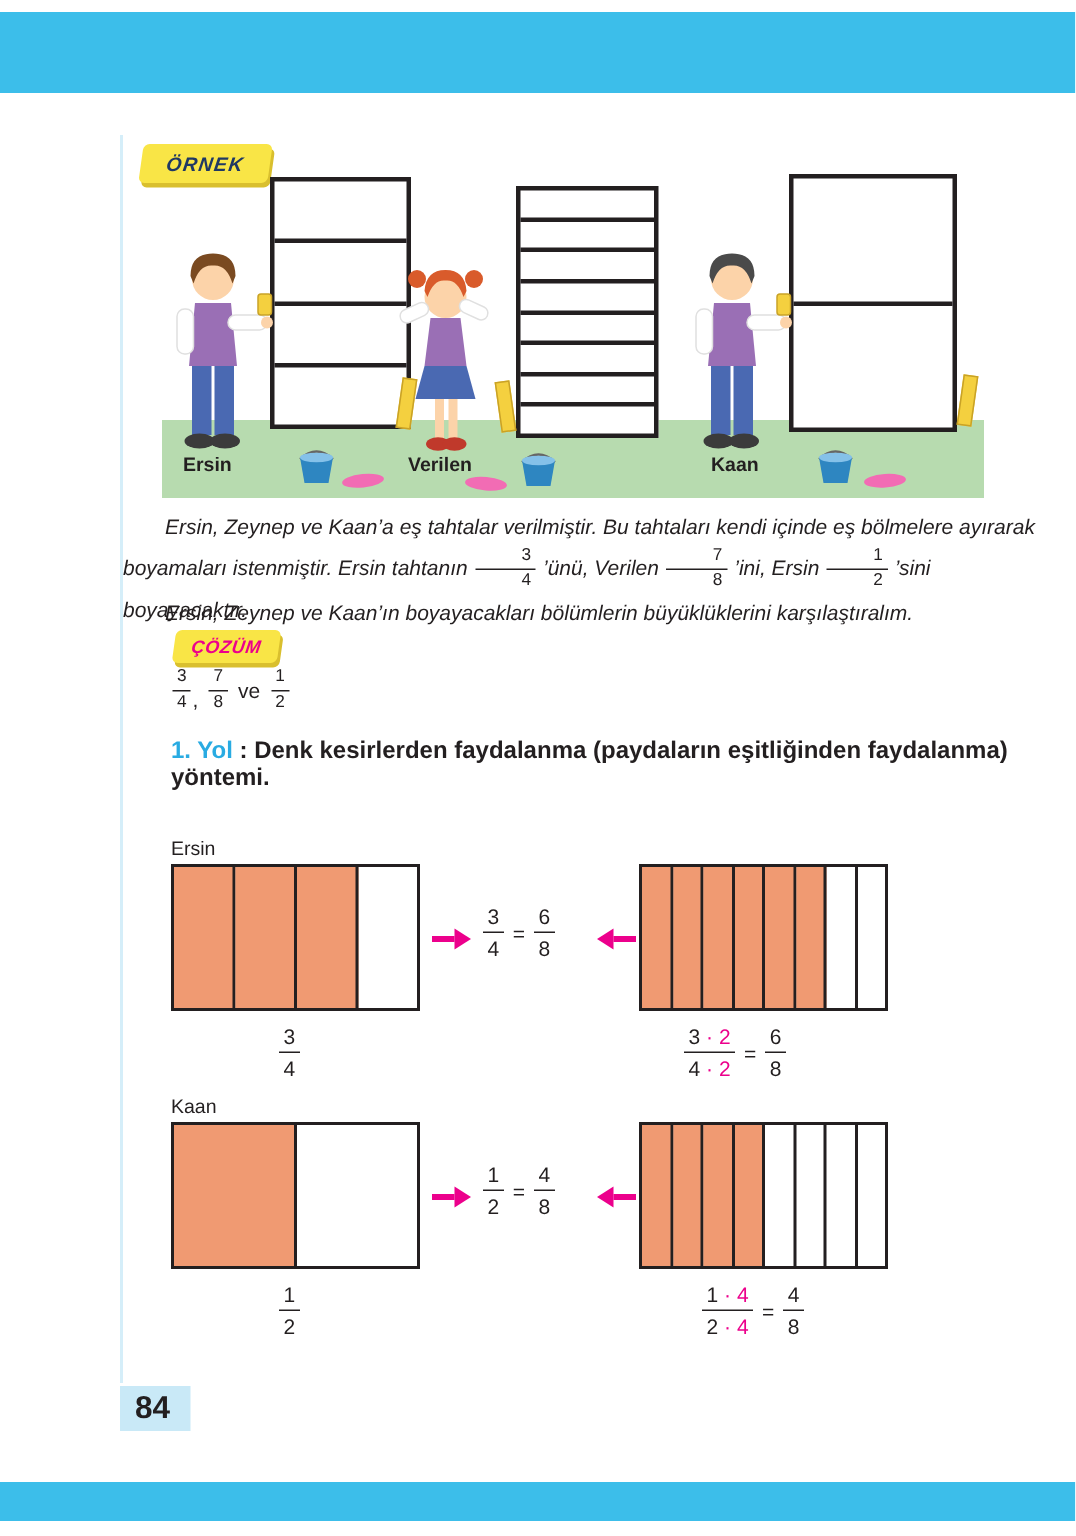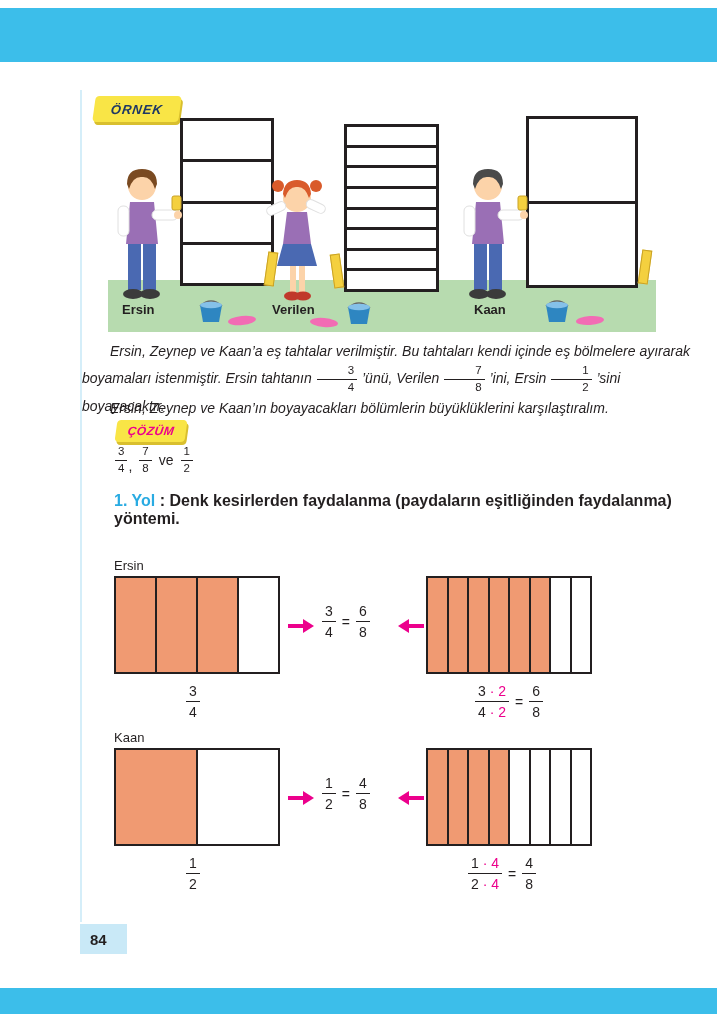--- a/index.html
+++ b/index.html
@@ -74,26 +74,26 @@
   .seg:last-child{border-right:none;}
   .seg.filled{background:#F09A72;}
   .fbar-e-left{left:114px;top:576px;} .fbar-e-right{left:426px;top:576px;}
   .fbar-k-left{left:114px;top:748px;} .fbar-k-right{left:426px;top:748px;}
   .arrow{position:absolute;width:26px;height:16px;}
   .ar-e-right{left:288px;top:618px;} .ar-e-left{left:398px;top:618px;}
   .ar-k-right{left:288px;top:790px;} .ar-k-left{left:398px;top:790px;}
   .equ{position:absolute;display:flex;align-items:center;gap:6px;}
   .equ-e{left:322px;top:604px;} .equ-k{left:322px;top:776px;}
   .cap{position:absolute;display:flex;align-items:center;gap:6px;}
-  .cap-e-left{left:186px;top:684px;} .cap-e-right{left:475px;top:684px;}
+  .cap-e-left{left:186px;top:684px;} .cap-e-right{left:456px;top:684px;}
   .cap-k-left{left:186px;top:856px;} .cap-k-right{left:468px;top:856px;}
 
   
   .pagenum{position:absolute;left:80px;top:924px;width:47px;height:30px;background:#C9E9F7;
-           display:flex;align-items:center;font-weight:bold;font-size:15px;padding-left:10px;box-sizing:border-box;}
+           display:flex;align-items:center;font-weight:bold;font-size:21px;padding-left:10px;box-sizing:border-box;}
 </style>
 </head>
 <body>
 
 <div class="page">
 
   <div class="top-bar"></div>
   <div class="left-line"></div>
 
   <div class="tag tag-ornek">

